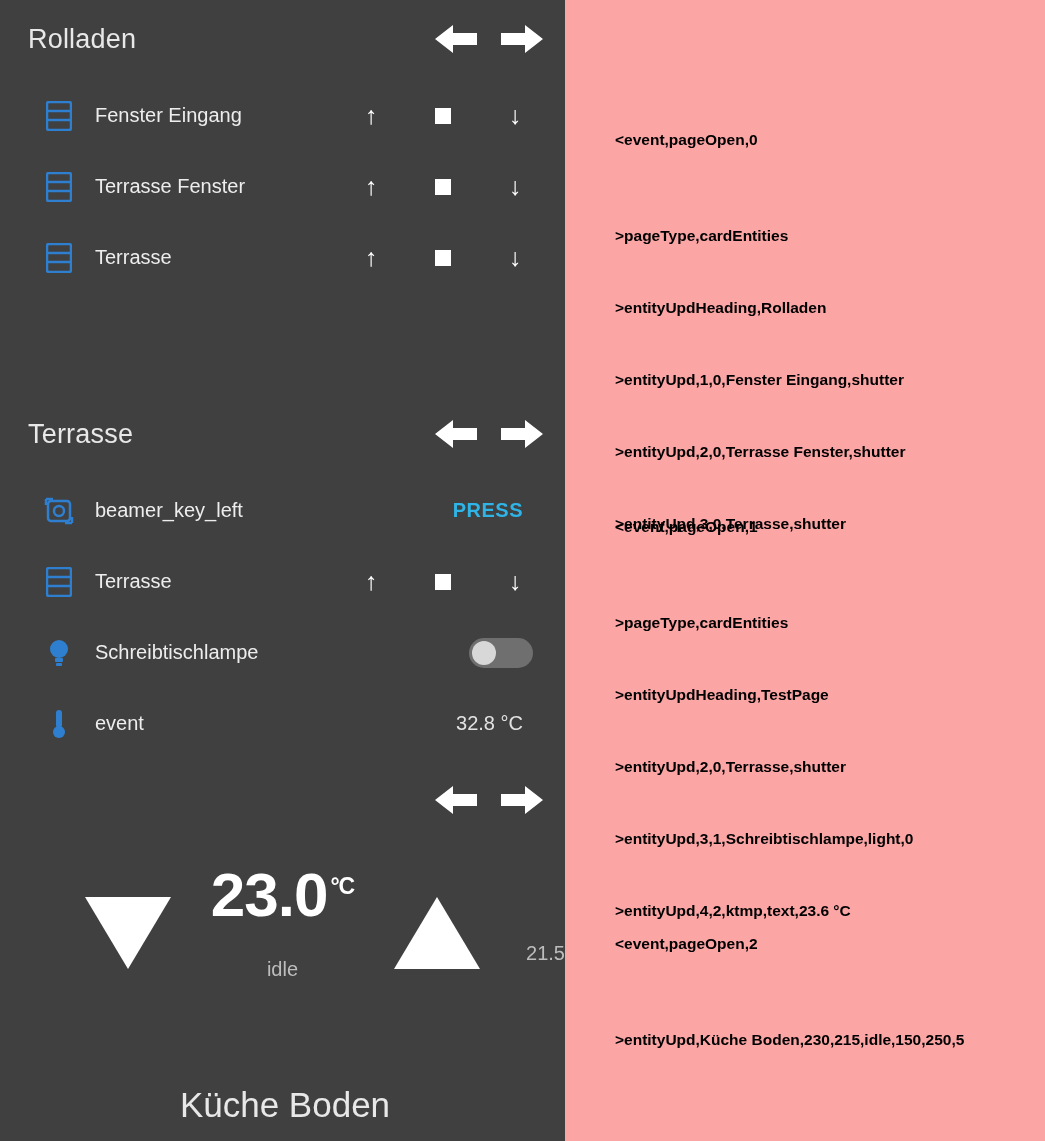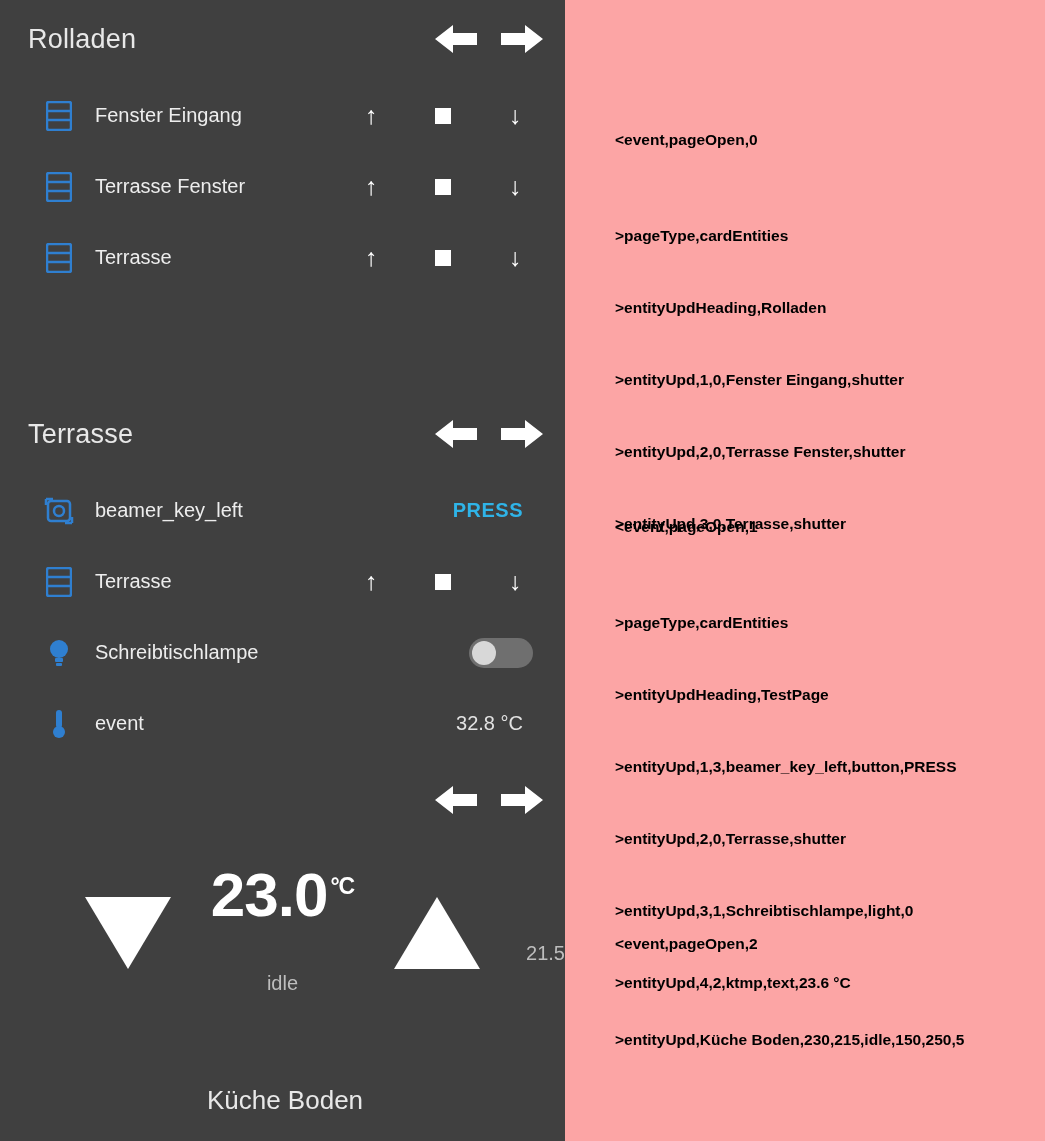--- a/index.html
+++ b/index.html
@@ -179,21 +179,21 @@
     right: 0;
     top: 105px;
     text-align: right;
     color: #bdbdbd;
     font-size: 20px;
   }
   .state-text {
     position: absolute;
     left: 0;
     right: 0;
-    top: 135px;
+    top: 121px;
     text-align: center;
     color: #bdbdbd;
     font-size: 20px;
   }
   .tri-down {
     position: absolute;
     left: 85px;
     top: 60px;
     width: 0; height: 0;
     border-left: 43px solid transparent;
@@ -209,21 +209,21 @@
     border-right: 43px solid transparent;
     border-bottom: 72px solid #ffffff;
   }
   .thermo-name {
     position: absolute;
     left: 0;
     right: 0;
     top: 1085px;
     text-align: center;
     color: #e8e8e8;
-    font-size: 26px;
+    font-size: 35px;
   }
 
   
   .logs {
     position: absolute;
     left: 565px;
     top: 0;
     width: 480px;
     height: 1141px;
     background: #fca5a5;
@@ -427,21 +427,20 @@
       <span class="log-line">&gt;entityUpdHeading,Rolladen</span>
       <span class="log-line">&gt;entityUpd,1,0,Fenster Eingang,shutter</span>
       <span class="log-line">&gt;entityUpd,2,0,Terrasse Fenster,shutter</span>
       <span class="log-line">&gt;entityUpd,3,0,Terrasse,shutter</span>
     </div>
 
     <div class="log-block" style="top:467px;">
       <span class="log-line log-event">&lt;event,pageOpen,1</span>
       <span class="log-line">&gt;pageType,cardEntities</span>
       <span class="log-line">&gt;entityUpdHeading,TestPage</span>
-      <span class="log-line">&gt;entityUpd,1,3,beamer_key_left,button,PRESS</span>
       <span class="log-line">&gt;entityUpd,2,0,Terrasse,shutter</span>
       <span class="log-line">&gt;entityUpd,3,1,Schreibtischlampe,light,0</span>
       <span class="log-line">&gt;entityUpd,4,2,ktmp,text,23.6 °C</span>
     </div>
 
     <div class="log-block" style="top:884px;">
       <span class="log-line log-event">&lt;event,pageOpen,2</span>
       <span class="log-line">&gt;entityUpd,Küche Boden,230,215,idle,150,250,5</span>
     </div>
 

